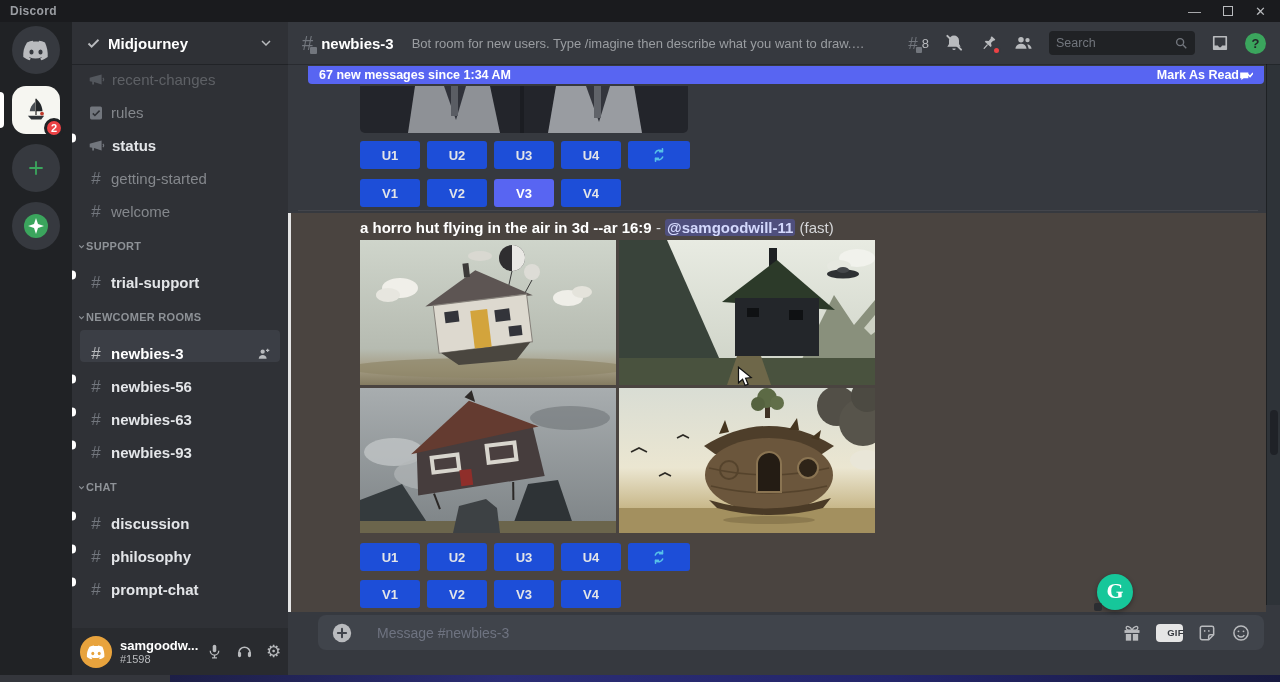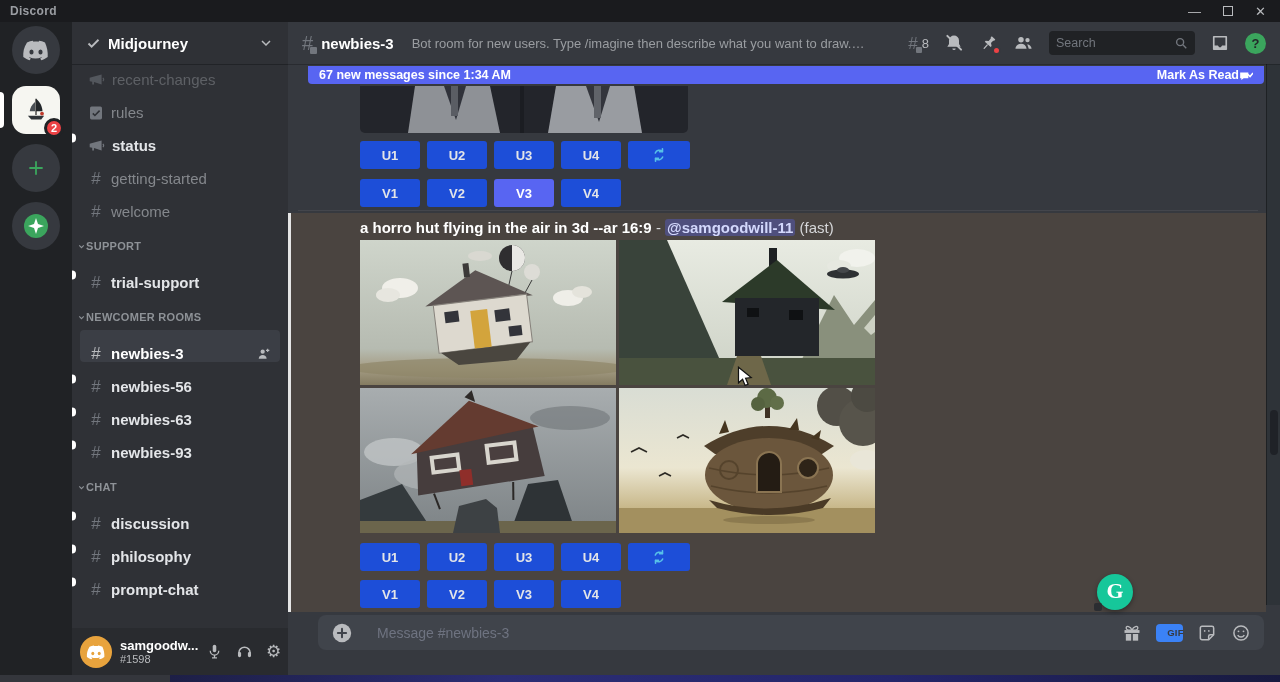--- a/index.html
+++ b/index.html
@@ -108,21 +108,21 @@
     border-left:1px solid rgba(0,0,0,.35); }
   .scrollthumb { position:absolute; top:346px; left:3px; width:8px; height:45px; border-radius:4px; background:#1f2227; }
 
   
   .composer-wrap { position:absolute; left:0; right:0; bottom:0; height:63px; background:#36393f; }
   .composer { position:absolute; top:3px; left:30px; right:16px; height:35px; background:#40444b;
     border-radius:8px; display:flex; align-items:center; padding:0 13px; gap:24px; }
   .composer input { flex:1; min-width:0; background:transparent; border:0; outline:0; color:#dcddde; font-size:14px; font-family:inherit; }
   .composer input::placeholder { color:#6e7380; }
   .comp-icons { display:flex; align-items:center; gap:14px; color:#b9bbbe; }
-  .gif-badge { width:27px; height:18px; background:#3b82f6; border-radius:4px; color:#36393f;
+  .gif-badge { width:27px; height:18px; background:#e5e5e5; border-radius:4px; color:#36393f;
     font-size:9.5px; font-weight:800; display:flex; align-items:center; justify-content:center; letter-spacing:.3px;padding-left:12px; }
 
   .grammarly { position:absolute; left:809px; top:552px; width:36px; height:36px; border-radius:50%;
     background:#16c79a; display:flex; align-items:center; justify-content:center; z-index:8;
     box-shadow:0 2px 5px rgba(0,0,0,.35); }
   .grammarly::after { content:""; position:absolute; left:-3px; bottom:-1px; width:8px; height:8px; background:#2b2d31; border-radius:2px; }
   .grammarly span { color:#fff; font-size:22px; font-weight:800; font-family:"Liberation Serif",serif; margin-top:-2px; }
 
   .cursor { position:absolute; left:449px; top:344px; z-index:40; }
 

